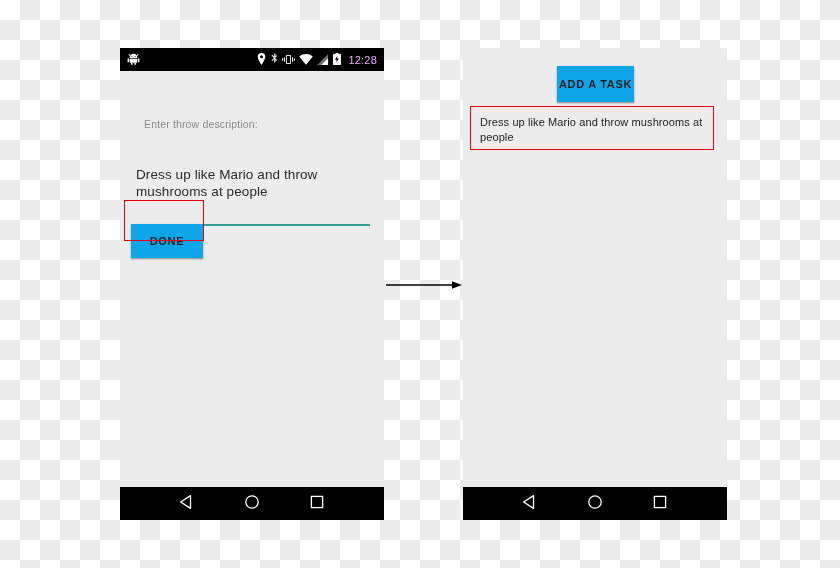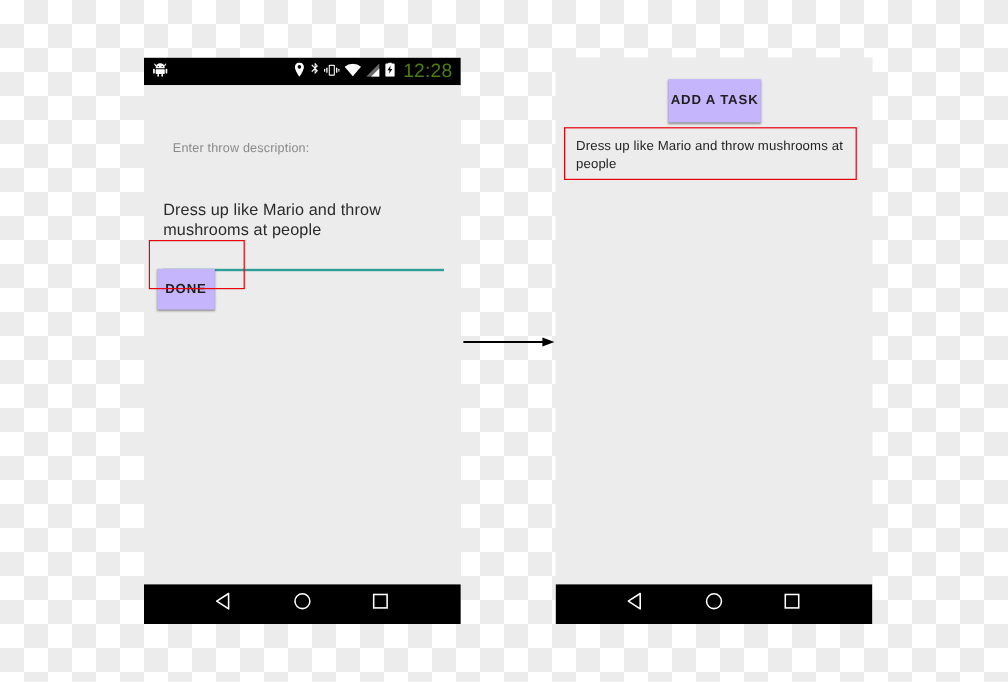--- a/index.html
+++ b/index.html
@@ -48,22 +48,22 @@
     box-sizing: border-box;
   }
   .sb-left { display: flex; align-items: center; }
   .sb-right {
     margin-left: auto;
     display: flex;
     align-items: center;
     gap: 4px;
   }
   .sb-time {
-    color: #4d7c0f;
-    font-size: 16px;
+    color: #f0abfc;
+    font-size: 11px;
     font-family: "Liberation Sans", sans-serif;
     letter-spacing: 0.2px;
     margin-left: 3px;
   }
   .sb-icon { display: block; }
 
   
   .screen-body {
     position: absolute;
     left: 0;
@@ -99,40 +99,40 @@
   }
   .task-input-underline {
     margin-top: 24px;
     height: 2px;
     background: #2e9e98;
     width: 235px;
   }
 
   
   .mat-button {
-    background: #c4b5fd;
+    background: #0ea5e9;
     border: none;
     font-size: 11px;
     font-weight: bold;
     letter-spacing: 0.7px;
     color: #1f1f1f;
     font-family: "Liberation Sans", sans-serif;
     box-shadow: 0 1px 2px rgba(0,0,0,0.28), 0 1px 1px rgba(0,0,0,0.16);
     display: flex;
     align-items: center;
     justify-content: center;
     cursor: pointer;
     padding: 0;
   }
 
   #done-button {
     position: absolute;
     left: 11px;
     top: 153px;
-    width: 48px;
+    width: 72px;
     height: 34px;
   }
 
   #add-task-button {
     position: absolute;
     left: 94px;
     top: 18px;
     width: 77px;
     height: 36px;
   }

